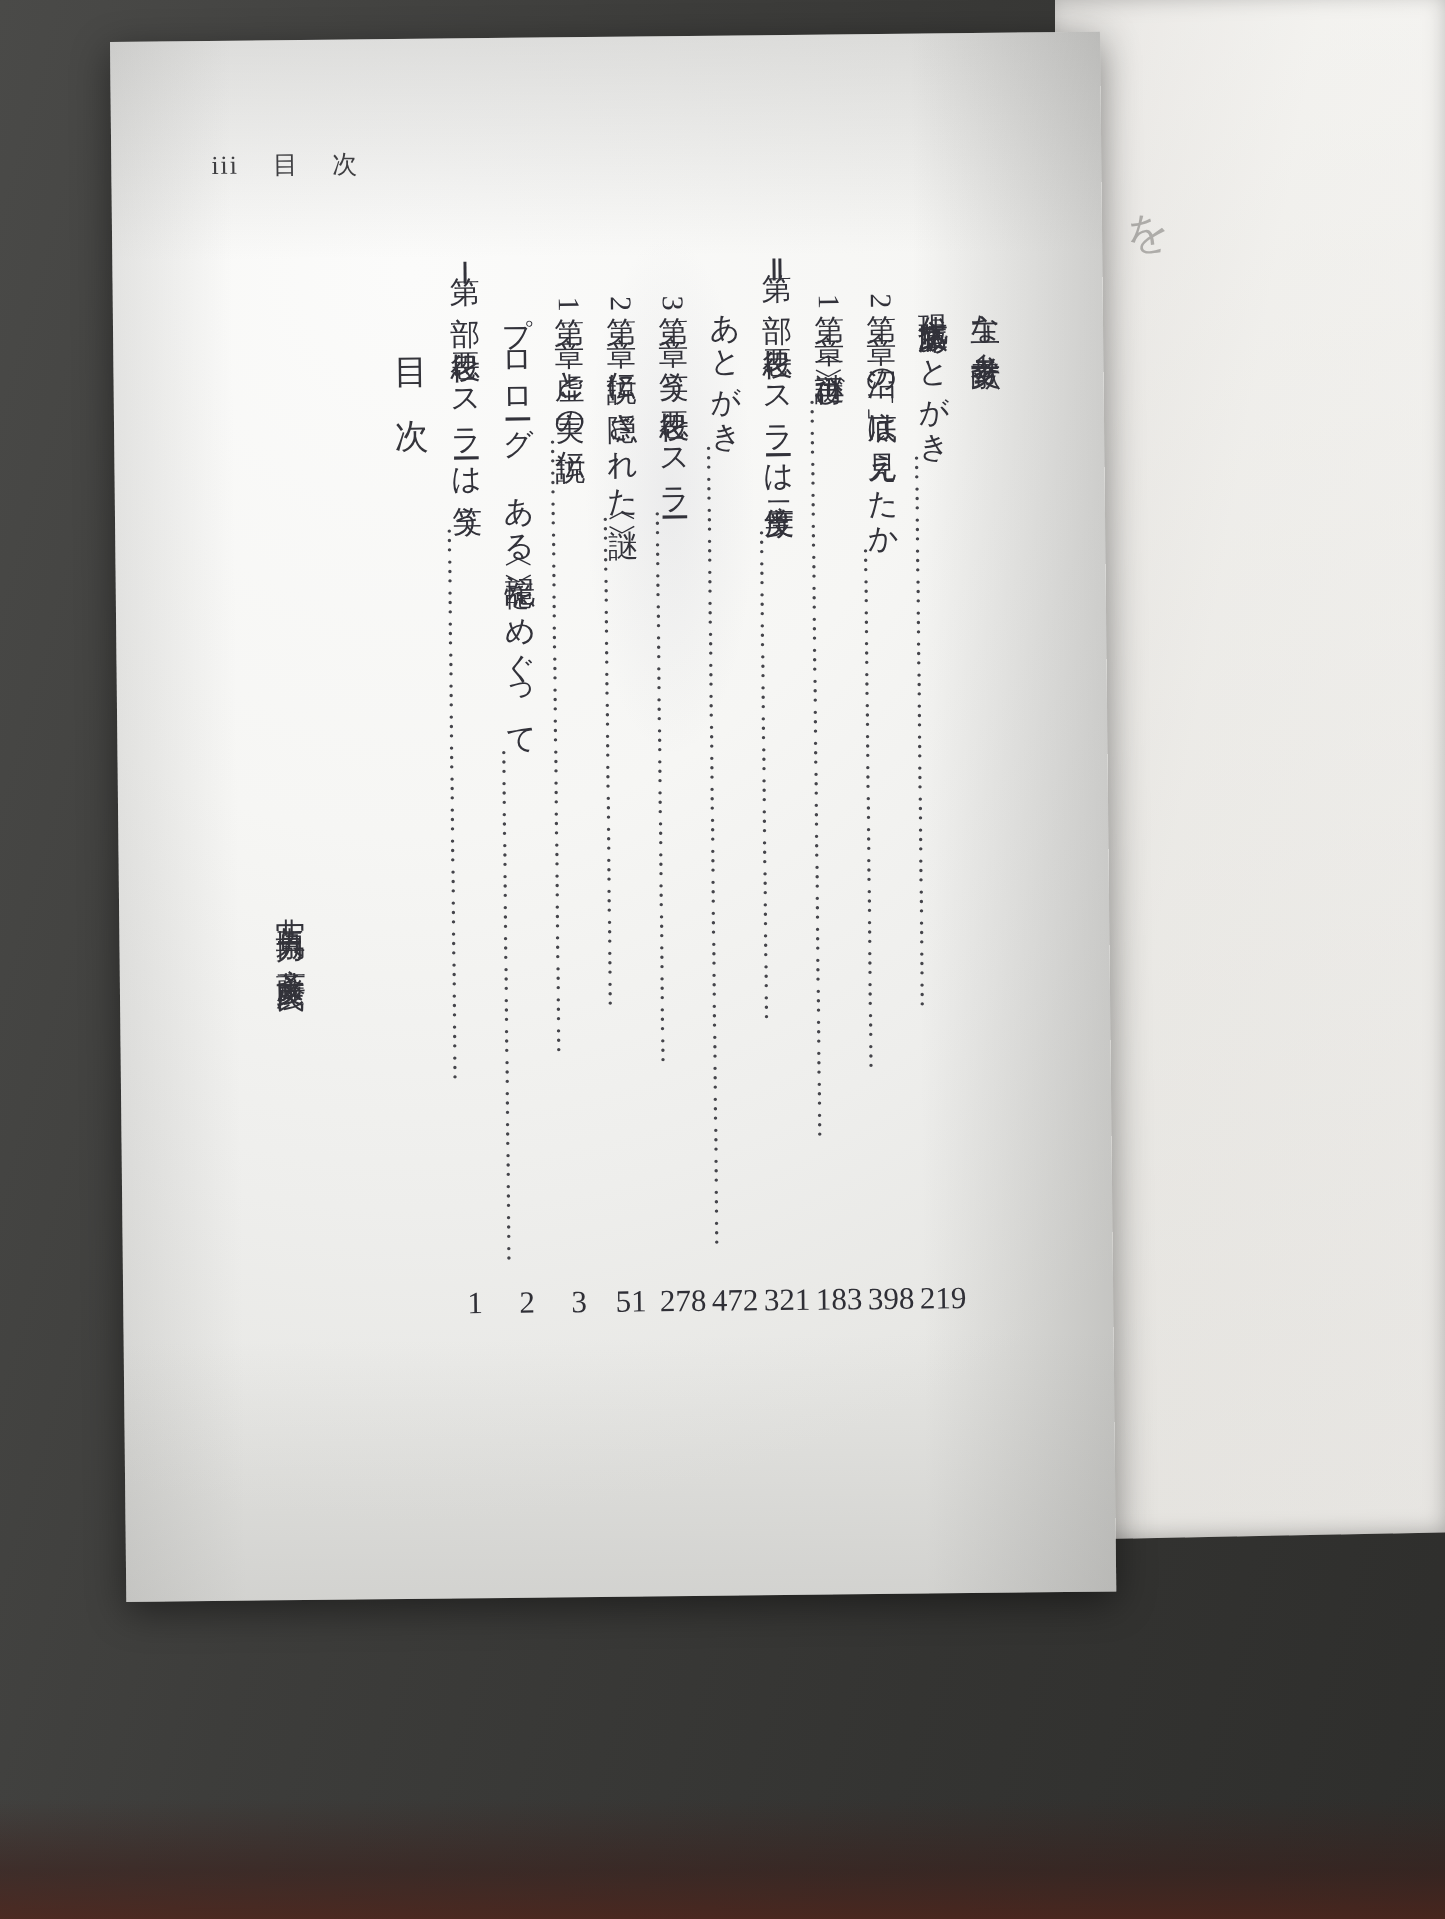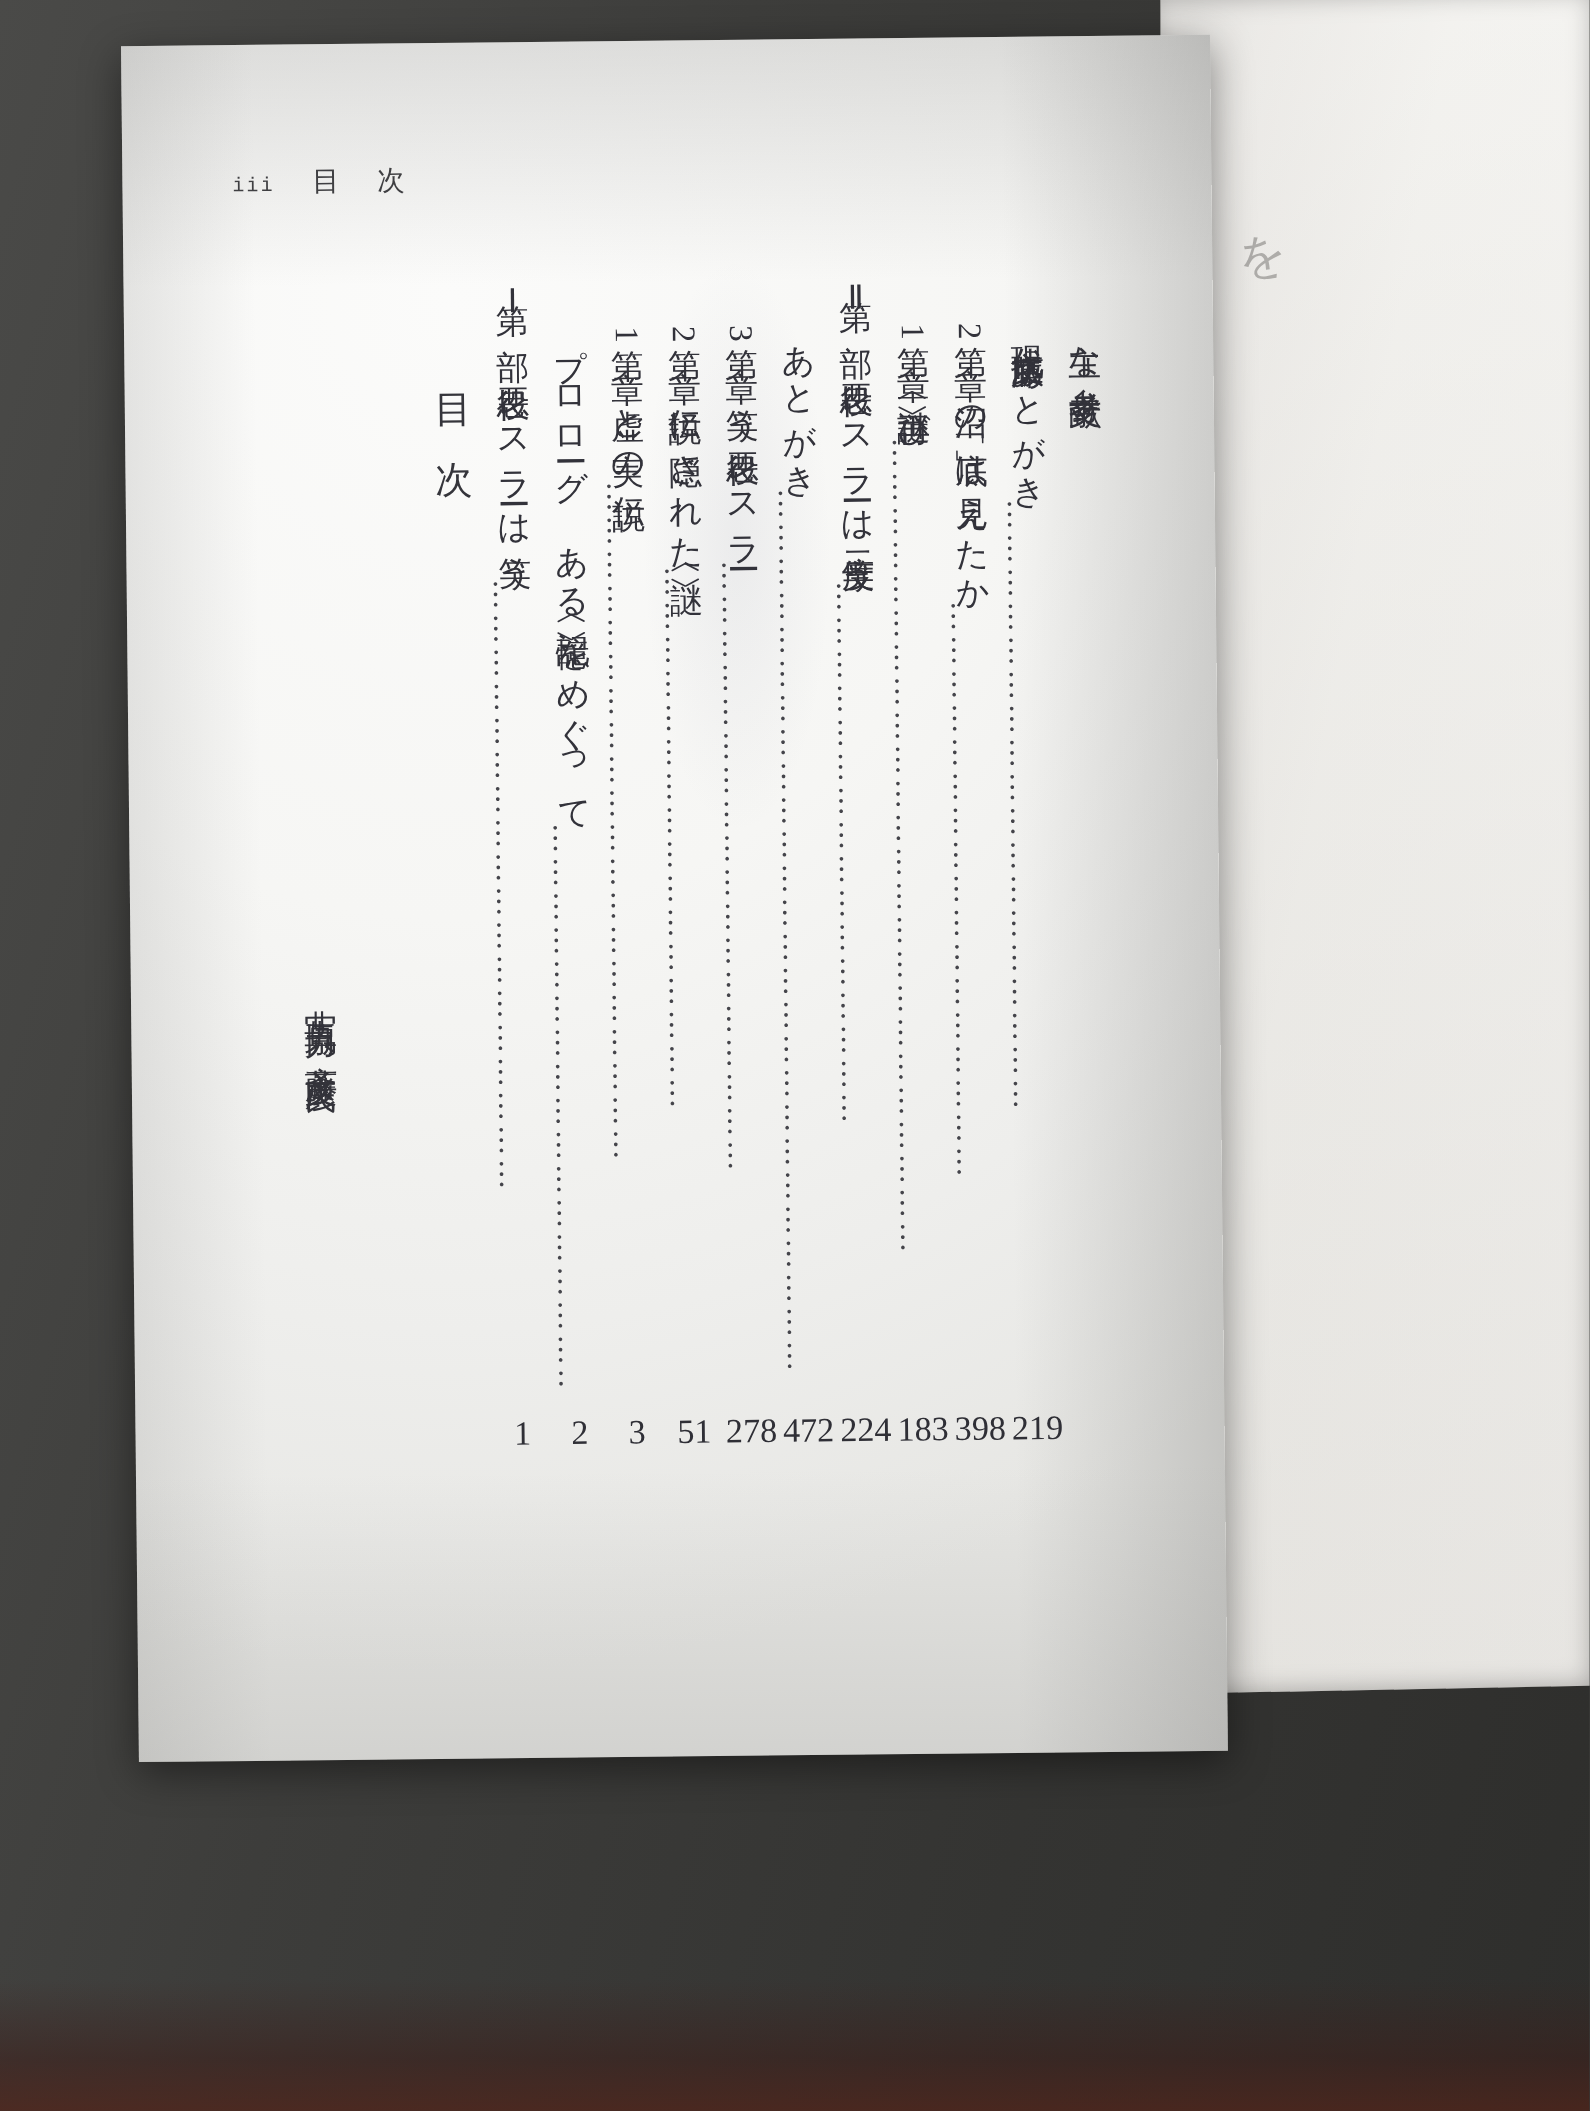--- a/index.html
+++ b/index.html
@@ -115,22 +115,22 @@
     left: 100px;
     top: 108px;
     display: flex;
     align-items: baseline;
     gap: 34px;
     color: #3f3f42;
     font-size: 25px;
     letter-spacing: 2px;
   }
   .running-head .folio {
-    font-family: Liberation Mono, monospace;
-    font-size: 18px;
+    font-family: Liberation Serif, serif;
+    font-size: 26px;
   }
   .running-head .title {
     letter-spacing: 14px;
     font-size: 25px;
   }
 
   
   .toc {
     position: absolute;
     right: 92px;
@@ -266,21 +266,21 @@
 
     <div class="entry indent-1">
       <span class="etext">あとがき</span>
       <span class="leaders">……………………………………………………………………</span>
       <span class="pageno">472</span>
     </div>
 
     <div class="entry">
       <span class="etext">第Ⅱ部　悪役レスラーは二度笑う</span>
       <span class="leaders">…………………………………………</span>
-      <span class="pageno">224</span>
+      <span class="pageno">321</span>
     </div>
 
     <div class="entry indent-1">
       <span class="etext">第1章　〈謎〉再び</span>
       <span class="leaders">………………………………………………………………</span>
       <span class="pageno">183</span>
     </div>
 
     <div class="entry indent-1">
       <span class="etext">第2章　沼の「底」は見えたか</span>

